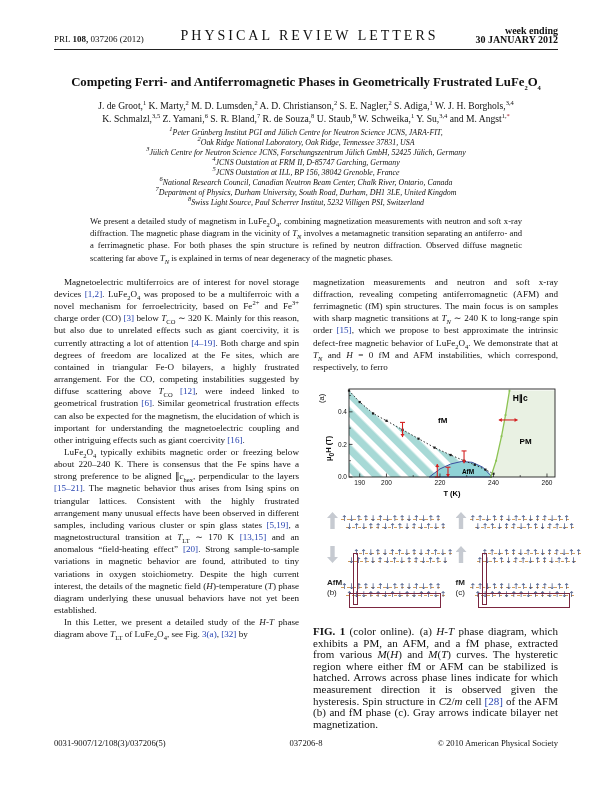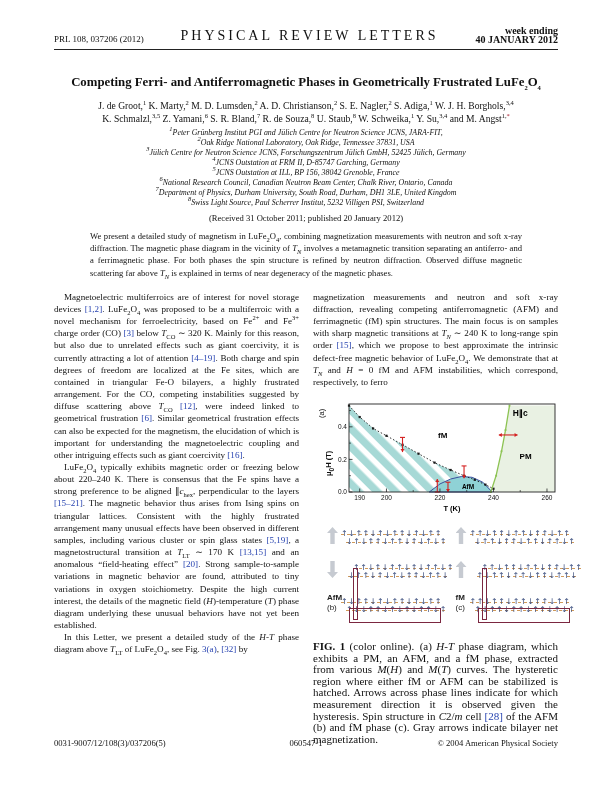--- a/index.html
+++ b/index.html
@@ -3,21 +3,21 @@
 <meta charset="utf-8">
 <style>
   html,body{margin:0;padding:0;background:#888;}
   .page{position:relative;width:612px;height:792px;background:#ffffff;margin:0 auto;
         font-family:"Liberation Serif", serif;color:#111;overflow:hidden;box-sizing:border-box;
         padding:26px 54px 0 54px;}
   
   .hdr{display:flex;align-items:flex-end;justify-content:space-between;
        border-bottom:1px solid #222;padding-bottom:5px;}
   .hdr-left{font-size:9px;}
-  .hdr-left b{font-weight:normal;}
+  .hdr-left b{font-weight:bold;}
   .hdr-center{font-size:14px;letter-spacing:3px;white-space:nowrap;}
   .hdr-right{font-size:10px;line-height:9px;text-align:right;font-weight:bold;}
   
   .title{margin-top:24px;text-align:center;font-weight:bold;font-size:12.8px;line-height:16px;}
   .authors{margin-top:10px;text-align:center;font-size:9.6px;line-height:12.5px;}
   sup{font-size:6.5px;line-height:0;}
   sub{font-size:6.5px;line-height:0;}
   .star{color:#a81c2c;}
   .affils{margin-top:3px;text-align:center;font-style:italic;font-size:7.9px;line-height:10px;}
   .received{margin-top:5px;text-align:center;font-size:8.6px;}
@@ -57,21 +57,21 @@
 </head>
 <body>
 
 <div class="page">
 
   <div class="hdr">
     <div class="hdr-left">PRL <b>108,</b> 037206 (2012)</div>
     <div class="hdr-center">PHYSICAL REVIEW LETTERS</div>
     <div class="hdr-right">
       <div>week ending</div>
-      <div>40 JANUARY 2012</div>
+      <div>30 JANUARY 2012</div>
     </div>
   </div>
 
   <div class="title">Competing Ferri- and Antiferromagnetic Phases in Geometrically Frustrated LuFe<sub>2</sub>O<sub>4</sub></div>
 
   <div class="authors">
     <div>J. de Groot,<sup>1</sup> K. Marty,<sup>2</sup> M. D. Lumsden,<sup>2</sup> A. D. Christianson,<sup>2</sup> S. E. Nagler,<sup>2</sup> S. Adiga,<sup>1</sup> W. J. H. Borghols,<sup>3,4</sup></div>
     <div>K. Schmalzl,<sup>3,5</sup> Z. Yamani,<sup>6</sup> S. R. Bland,<sup>7</sup> R. de Souza,<sup>8</sup> U. Staub,<sup>8</sup> W. Schweika,<sup>1</sup> Y. Su,<sup>3,4</sup> and M. Angst<sup>1,<span class="star">*</span></sup></div>
   </div>
 
@@ -79,21 +79,20 @@
       <div><sup>1</sup>Peter Grünberg Institut PGI and Jülich Centre for Neutron Science JCNS, JARA-FIT,</div>
       <div><sup>2</sup>Oak Ridge National Laboratory, Oak Ridge, Tennessee 37831, USA</div>
       <div><sup>3</sup>Jülich Centre for Neutron Science JCNS, Forschungszentrum Jülich GmbH, 52425 Jülich, Germany</div>
       <div><sup>4</sup>JCNS Outstation at FRM II, D-85747 Garching, Germany</div>
       <div><sup>5</sup>JCNS Outstation at ILL, BP 156, 38042 Grenoble, France</div>
       <div><sup>6</sup>National Research Council, Canadian Neutron Beam Center, Chalk River, Ontario, Canada</div>
       <div><sup>7</sup>Department of Physics, Durham University, South Road, Durham, DH1 3LE, United Kingdom</div>
       <div><sup>8</sup>Swiss Light Source, Paul Scherrer Institut, 5232 Villigen PSI, Switzerland</div>
     </div>
 
-  <div class="received">(Received 31 October 2011; published 20 January 2012)</div>
 
   <div class="abstract">We present a detailed study of magnetism in LuFe<sub>2</sub>O<sub>4</sub>, combining magnetization measurements with neutron and soft x-ray diffraction. The magnetic phase diagram in the vicinity of <i>T<sub>N</sub></i> involves a metamagnetic transition separating an antiferro- and a ferrimagnetic phase. For both phases the spin structure is refined by neutron diffraction. Observed diffuse magnetic scattering far above <i>T<sub>N</sub></i> is explained in terms of near degeneracy of the magnetic phases.</div>
 
 
   <div class="cols">
     <div class="col">
       <p>Magnetoelectric multiferroics are of interest for novel storage devices <span class="ref">[1,2]</span>. LuFe<sub>2</sub>O<sub>4</sub> was proposed to be a multiferroic with a novel mechanism for ferroelectricity, based on Fe<sup>2+</sup> and Fe<sup>3+</sup> charge order (CO) <span class="ref">[3]</span> below <i>T</i><sub>CO</sub> ∼ 320 K. Mainly for this reason, but also due to unrelated effects such as giant coercivity, it is currently attracting a lot of attention <span class="ref">[4–19]</span>. Both charge and spin degrees of freedom are localized at the Fe sites, which are contained in triangular Fe-O bilayers, a highly frustrated arrangement. For the CO, competing instabilities suggested by diffuse scattering above <i>T</i><sub>CO</sub> <span class="ref">[12]</span>, were indeed linked to geometrical frustration <span class="ref">[6]</span>. Similar geometrical frustration effects can also be expected for the magnetism, the elucidation of which is important for understanding the magnetoelectric coupling and other intriguing effects such as giant coercivity <span class="ref">[16]</span>.</p>
       <p>LuFe<sub>2</sub>O<sub>4</sub> typically exhibits magnetic order or freezing below about 220–240 K. There is consensus that the Fe spins have a strong preference to be aligned ∥<i>c</i><sub>hex</sub>, perpendicular to the layers <span class="ref">[15–21]</span>. The magnetic behavior thus arises from Ising spins on triangular lattices. Consistent with the highly frustrated arrangement many unusual effects have been observed in different samples, including various cluster or spin glass states <span class="ref">[5,19]</span>, a magnetostructural transition at <i>T</i><sub>LT</sub> ∼ 170 K <span class="ref">[13,15]</span> and an anomalous “field-heating effect” <span class="ref">[20]</span>. Strong sample-to-sample variations in magnetic behavior are found, attributed to tiny variations in oxygen stoichiometry. Despite the high current interest, the details of the magnetic field (<i>H</i>)-temperature (<i>T</i>) phase diagram underlying these unusual behaviors have not yet been established.</p>
       <p>In this Letter, we present a detailed study of the <i>H</i>-<i>T</i> phase diagram above <i>T</i><sub>LT</sub> of LuFe<sub>2</sub>O<sub>4</sub>, see Fig. <span class="ref">3(a)</span>, <span class="ref">[32]</span> by</p>
     </div>
@@ -210,18 +209,18 @@
               <div class="spinlabel" style="top: 74px; font-weight: normal;">(c)</div>
             </div>
           </div>
 
         <div class="caption"><b>FIG. 1</b> (color online). (a) <i>H</i>-<i>T</i> phase diagram, which exhibits a PM, an AFM, and a fM phase, extracted from various <i>M</i>(<i>H</i>) and <i>M</i>(<i>T</i>) curves. The hysteretic region where either fM or AFM can be stabilized is hatched. Arrows across phase lines indicate for which measurement direction it is observed given the hysteresis. Spin structure in <i>C</i>2/<i>m</i> cell <span class="ref">[28]</span> of the AFM (b) and fM phase (c). Gray arrows indicate bilayer net magnetization.</div>
       </div>
     </div>
   </div>
 
   <div class="footer">
-    <div class="center">060547-1</div>
+    <div class="center">037206-8</div>
     <div>0031-9007/12/108(3)/037206(5)</div>
-    <div>© 2004 American Physical Society</div>
+    <div>© 2010 American Physical Society</div>
   </div>
 
 </div>
 
 </body></html>

